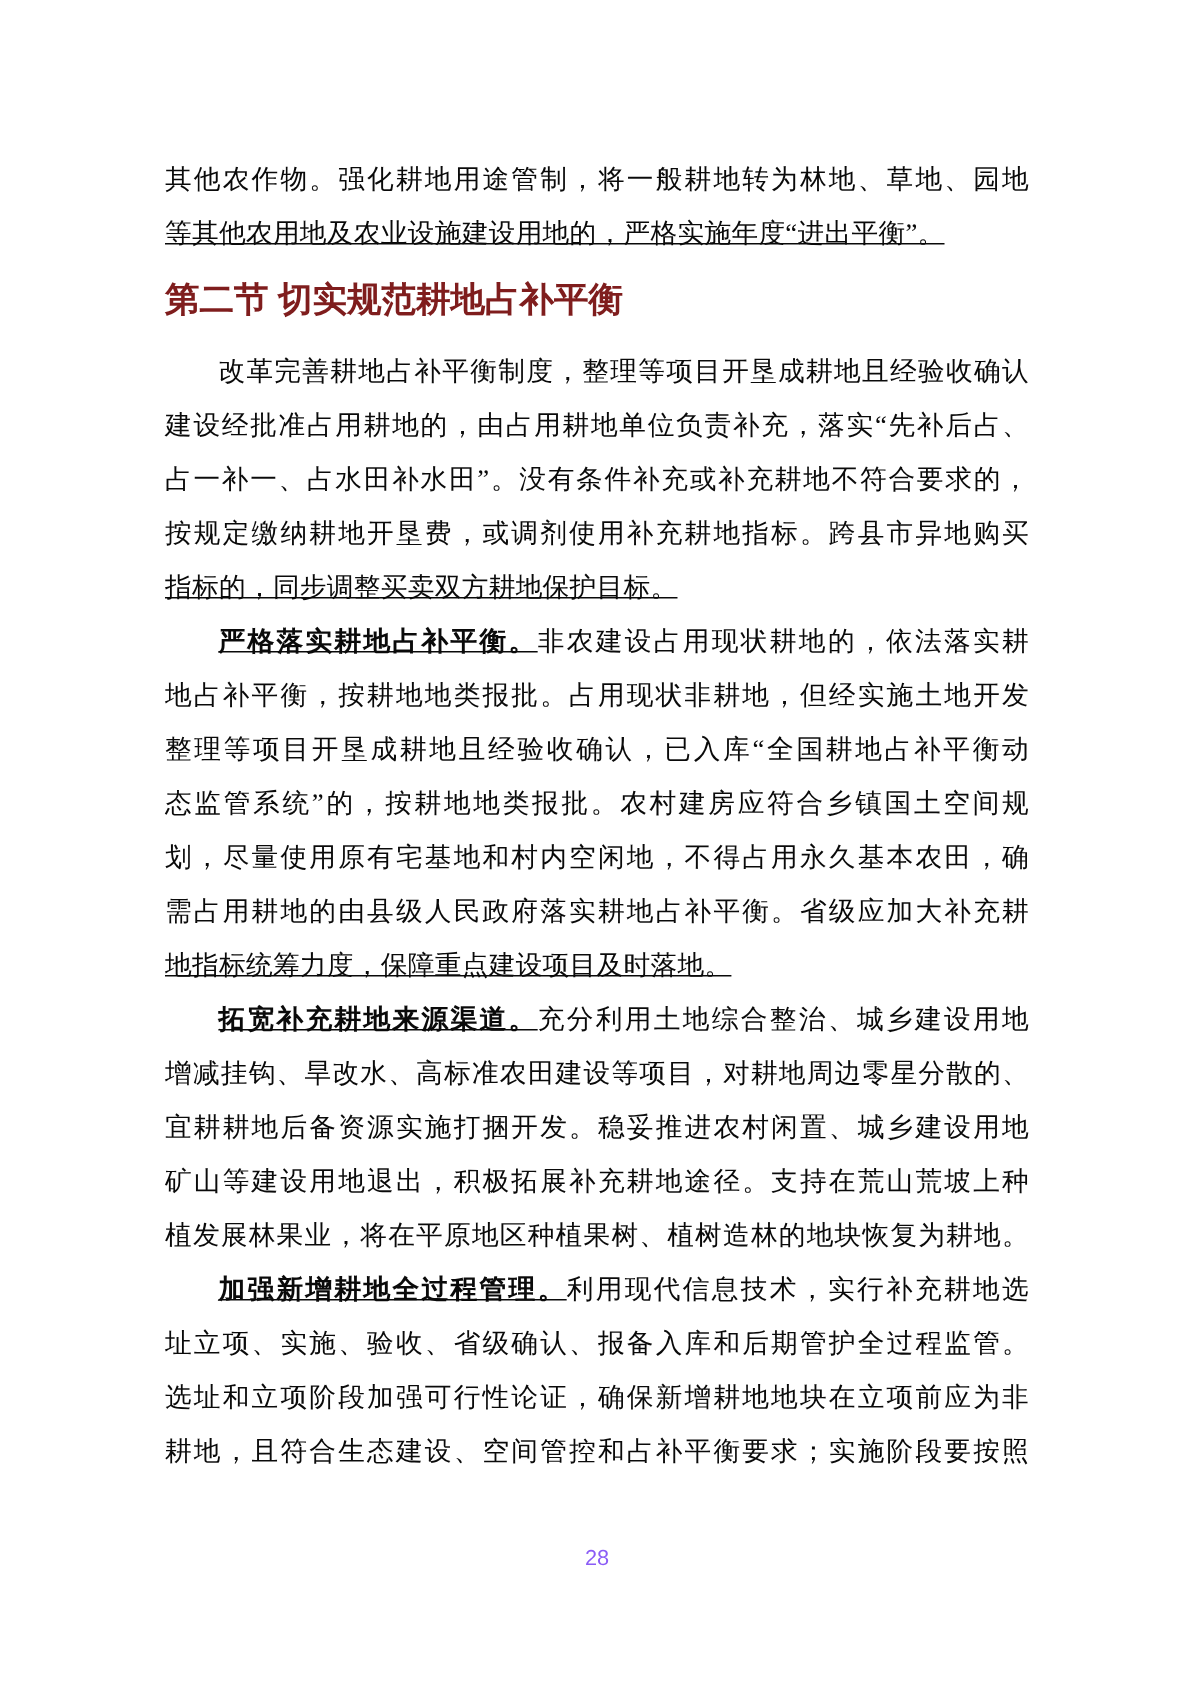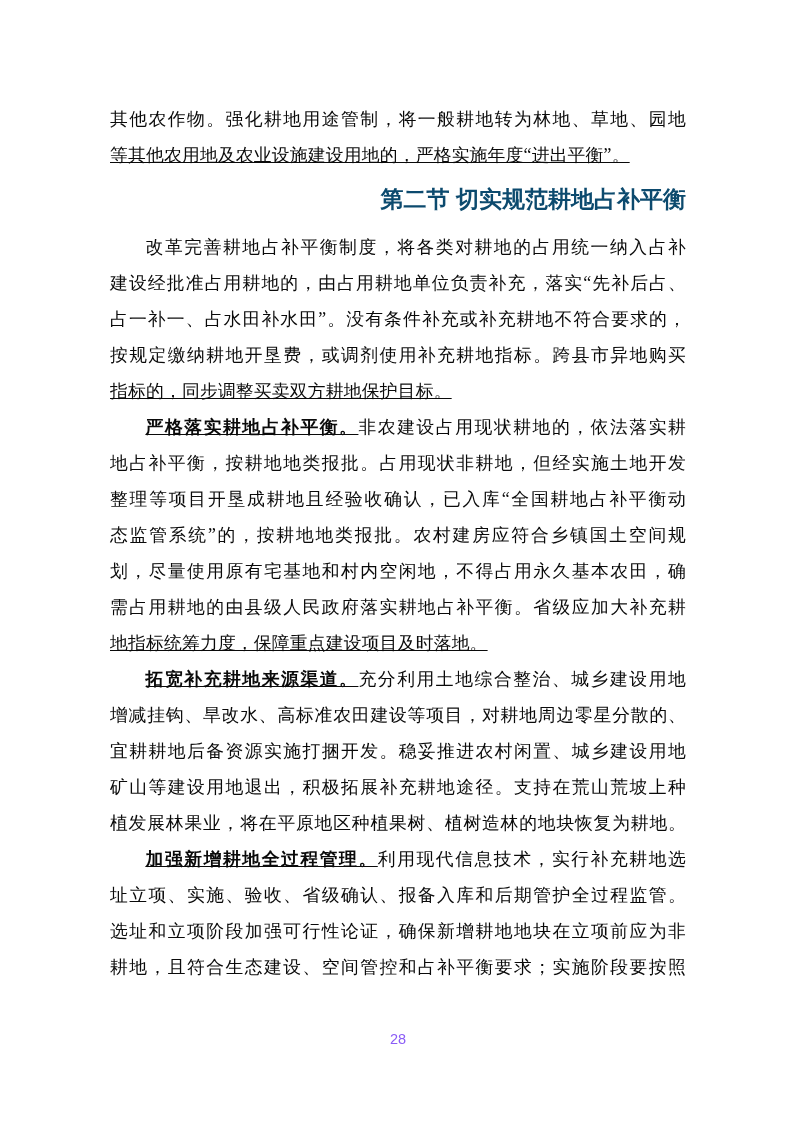--- a/index.html
+++ b/index.html
@@ -47,23 +47,23 @@
   .lead {
     font-weight: bold;
     text-decoration: underline;
   }
   .section-heading {
     font-family: "Liberation Sans", "DejaVu Sans", sans-serif;
     font-size: 23px;
     font-weight: bold;
     line-height: 36px;
     height: 36px;
-    text-align: right;
+    text-align: left;
     margin: 8px 0 12px 0;
-    color: #0c4a6e;
+    color: #7f1d1d;
   }
   .page-number {
     position: absolute;
     left: 110px;
     top: 1031px;
     width: 576px;
     text-align: center;
     font-family: "Liberation Sans", "DejaVu Sans", sans-serif;
     font-size: 14.5px;
     color: #8b5cf6;
@@ -73,21 +73,21 @@
 <body>
 
 <div class="page">
   <main class="content" id="doc-content">
       <div class="paragraph">
         <div class="line"><span>其他农作物。强化耕地用途管制，将一般耕地转为林地、草地、园地</span></div>
         <div class="line natural"><span>等其他农用地及农业设施建设用地的，严格实施年度“进出平衡”。</span></div>
       </div>
       <h2 class="section-heading">第二节 切实规范耕地占补平衡</h2>
       <div class="paragraph">
-        <div class="line indent"><span>改革完善耕地占补平衡制度，将各类对耕地的占用统一纳入占补</span></div>
+        <div class="line indent"><span>改革完善耕地占补平衡制度，整理等项目开垦成耕地且经验收确认</span></div>
         <div class="line"><span>建设经批准占用耕地的，由占用耕地单位负责补充，落实“先补后占、</span></div>
         <div class="line"><span>占一补一、占水田补水田”。没有条件补充或补充耕地不符合要求的，</span></div>
         <div class="line"><span>按规定缴纳耕地开垦费，或调剂使用补充耕地指标。跨县市异地购买</span></div>
         <div class="line natural"><span>指标的，同步调整买卖双方耕地保护目标。</span></div>
       </div>
       <div class="paragraph">
         <div class="line indent"><b class="lead">严格落实耕地占补平衡。</b><span>非农建设占用现状耕地的，依法落实耕</span></div>
         <div class="line"><span>地占补平衡，按耕地地类报批。占用现状非耕地，但经实施土地开发</span></div>
         <div class="line"><span>整理等项目开垦成耕地且经验收确认，已入库“全国耕地占补平衡动</span></div>
         <div class="line"><span>态监管系统”的，按耕地地类报批。农村建房应符合乡镇国土空间规</span></div>

